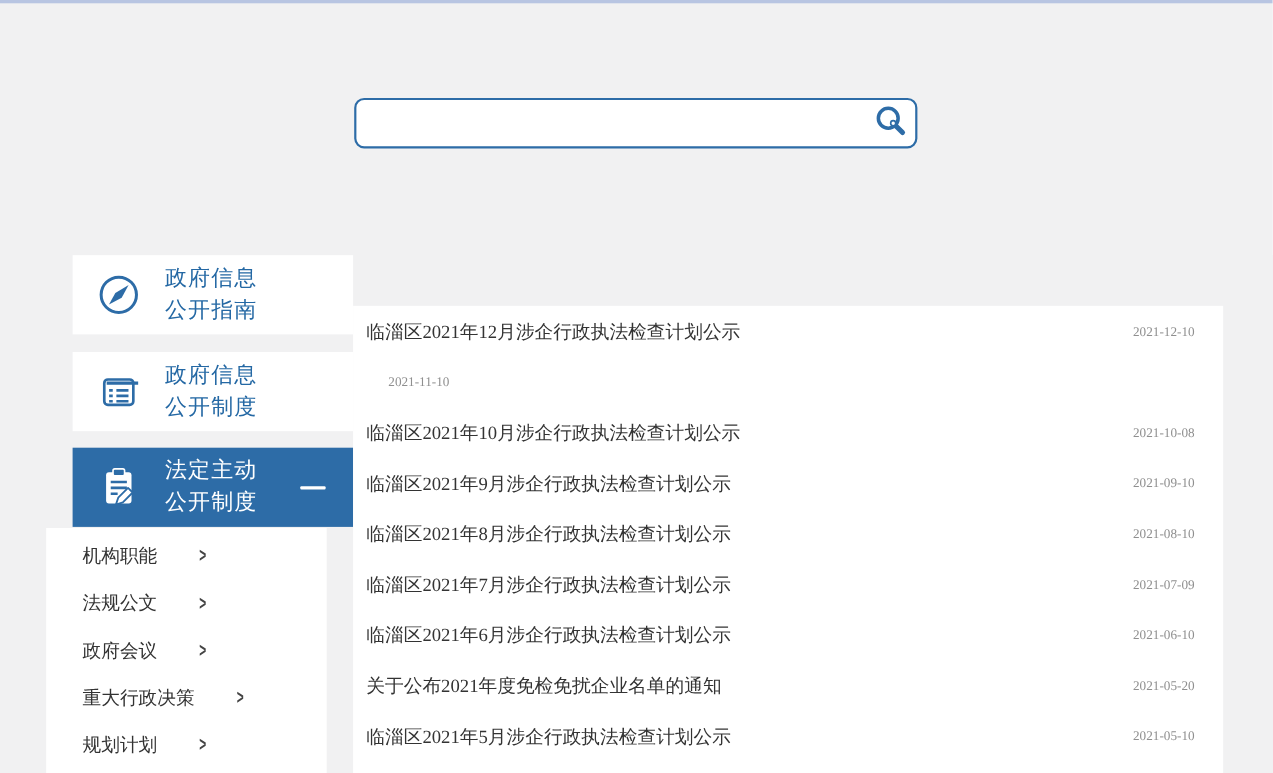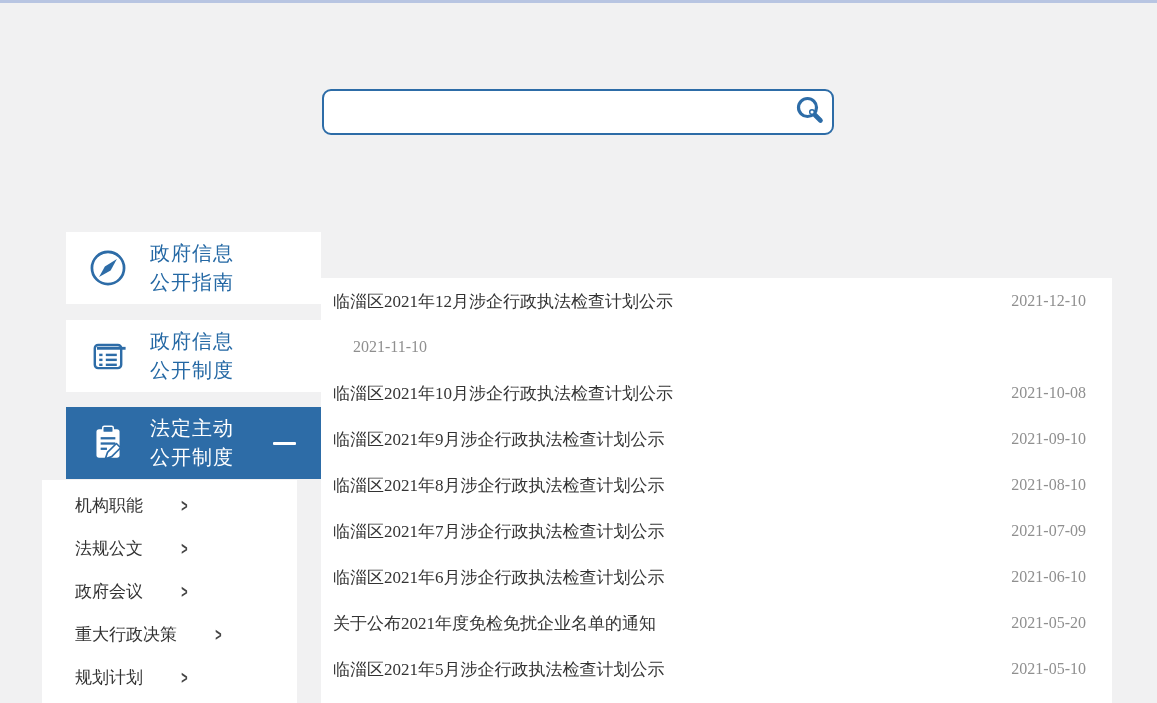--- a/index.html
+++ b/index.html
@@ -31,21 +31,21 @@
     padding:0 24px 0 33px;cursor:pointer;gap:37px;}
   .sub-label{font-size:17px;color:#333;}
   .sub-chev{font-size:15px;color:#444;font-weight:bold;transform:scale(0.72,1.25);}
 
   
   .list-panel{position:absolute;left:321px;top:230px;width:791px;height:473px;background:#fff;margin-top:48px;}
   .row{height:46px;display:flex;align-items:center;justify-content:space-between;
     padding:0 26px 0 12px;cursor:pointer;}
   .row-title{font-family:"Liberation Serif","DejaVu Serif",serif;font-size:17px;color:#333;
     white-space:nowrap;overflow:hidden;text-overflow:ellipsis;}
-  .row-date{font-family:"Liberation Serif","DejaVu Serif",serif;font-size:16px;color:#8f8f8f;
+  .row-date{font-family:"Liberation Serif","DejaVu Serif",serif;font-size:12px;color:#8f8f8f;
     flex:0 0 auto;margin-left:20px;}
 
   
   .pagination{position:absolute;left:72px;top:466px;display:flex;gap:10px;}
   .pg{width:31px;height:24px;box-sizing:border-box;border:1px solid #c9c9c9;background:#fff;
     border-radius:2px;cursor:pointer;padding:0;}
   .pg.active{background:#1f5a9e;border-color:#1f5a9e;}
   .pg.wide{width:60px;}
 </style>
 </head>

